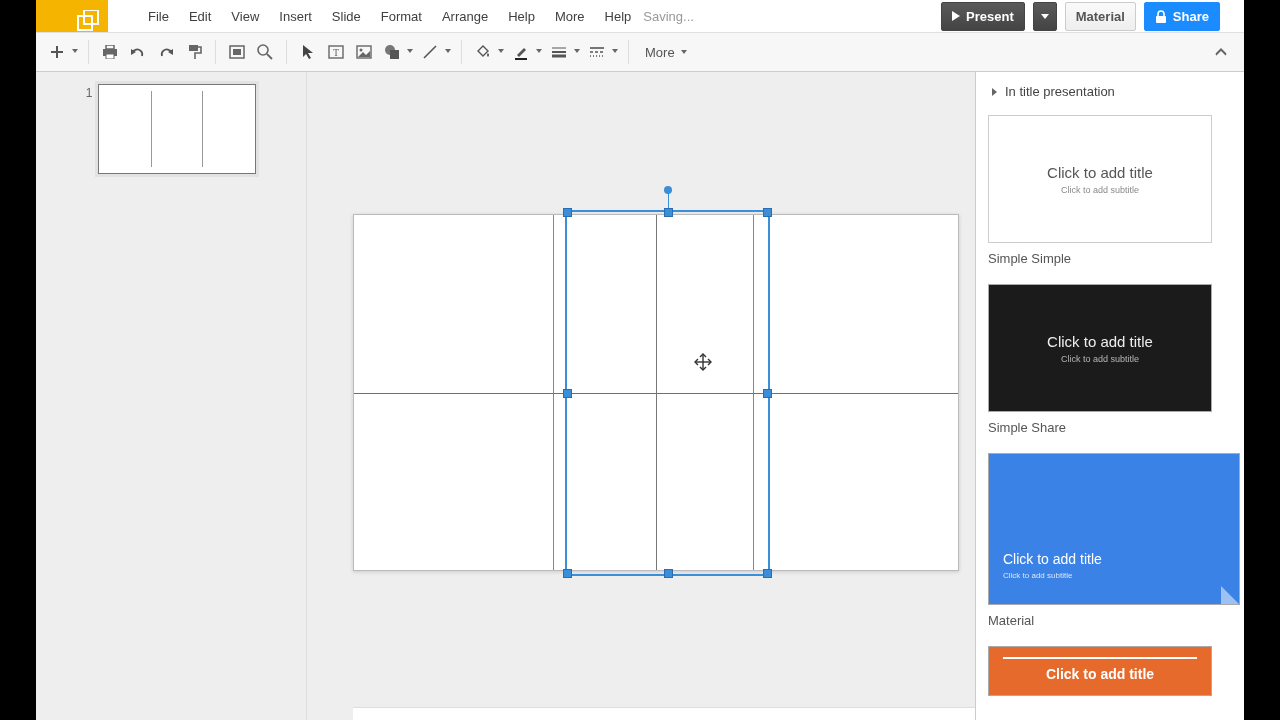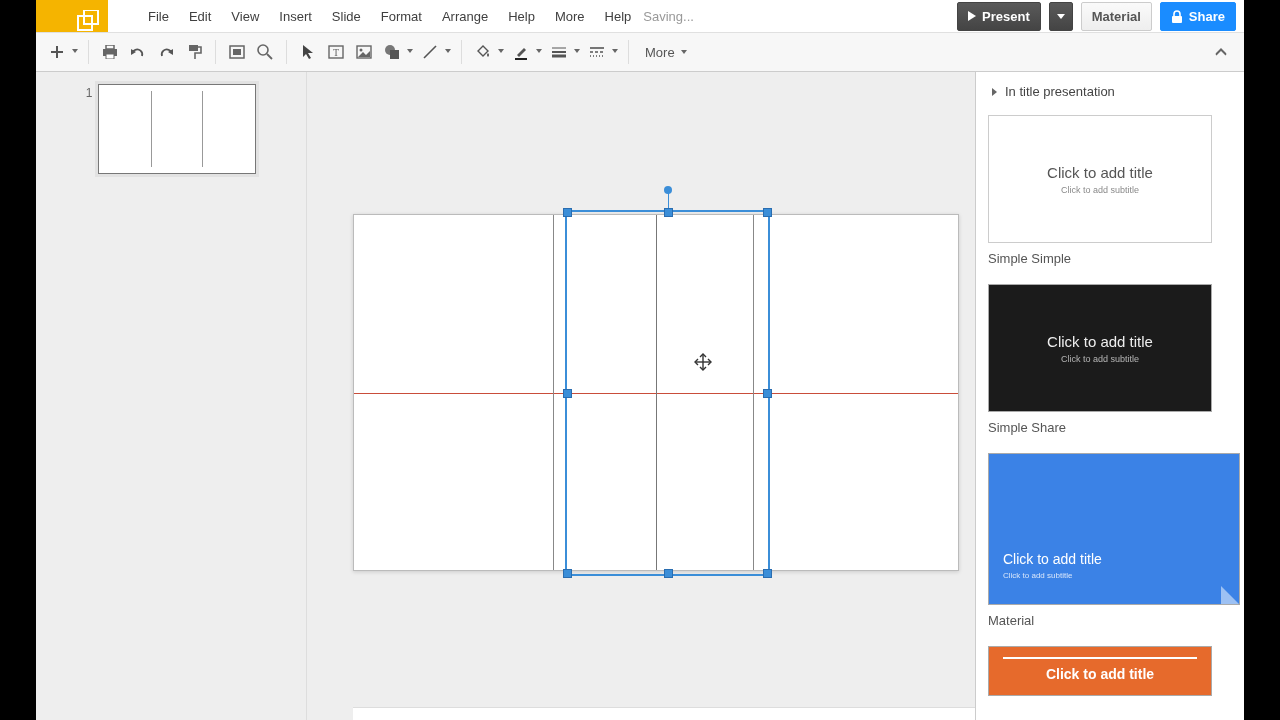--- a/index.html
+++ b/index.html
@@ -6,21 +6,21 @@
 .viewport{width:1280px;height:720px;margin:0 auto;position:relative;background:#000;overflow:hidden;border-radius:14px;}
 .app{position:absolute;left:36px;top:0;right:36px;bottom:0;background:#fff;display:flex;flex-direction:column;}
 
 
 .menubar{height:32px;display:flex;align-items:center;padding-left:0;position:relative;}
 .logo{width:72px;height:32px;background:#f5b400;position:relative;margin-right:30px;flex-shrink:0;}
 .logo svg{position:absolute;right:6px;bottom:-4px;}
 .menus{display:flex;gap:0;}
 .menuitem{padding:6px 10px;color:#404040;cursor:pointer;font-size:13px;}
 .status{margin-left:2px;color:#999;font-size:13px;}
-.rhs{position:absolute;right:8px;top:0;display:flex;align-items:center;height:32px;gap:8px;}
+.rhs{position:absolute;right:24px;top:0;display:flex;align-items:center;height:32px;gap:8px;}
 .btn{height:27px;display:flex;align-items:center;padding:0 10px;border:1px solid #ccc;border-radius:2px;background:linear-gradient(#fafafa,#eee);cursor:pointer;font-size:13px;font-weight:bold;color:#555;gap:6px;}
 .btn.present{background:linear-gradient(#5a5a5a,#444);border-color:#444;color:#fff;}
 .btn.presentdd{background:linear-gradient(#5a5a5a,#444);border-color:#444;color:#fff;width:10px;justify-content:center;padding:0 6px;}
 .btn.share{background:#1a8cff;border-color:#1a8cff;color:#fff;}
 .play-tri{width:0;height:0;border-left:8px solid #fff;border-top:5px solid transparent;border-bottom:5px solid transparent;}
 
 
 .toolbar{height:38px;border-top:1px solid #e0e0e0;border-bottom:1px solid #ccc;display:flex;align-items:center;padding:0 8px;gap:2px;background:#f7f7f7;}
 .tbutton{width:26px;height:26px;display:flex;align-items:center;justify-content:center;cursor:pointer;border-radius:2px;color:#555;position:relative;}
 .tbutton .dd{position:absolute;right:-8px;top:10px;width:0;height:0;border-left:3px solid transparent;border-right:3px solid transparent;border-top:4px solid #666;}

